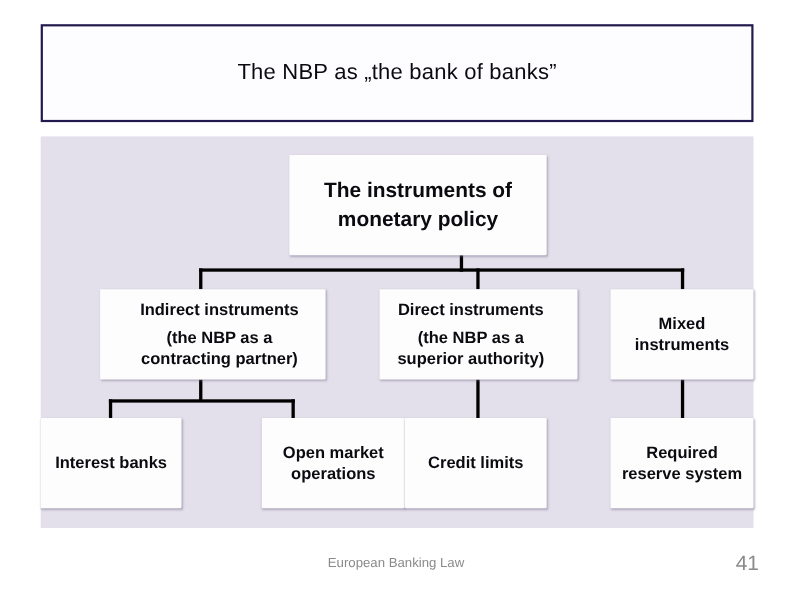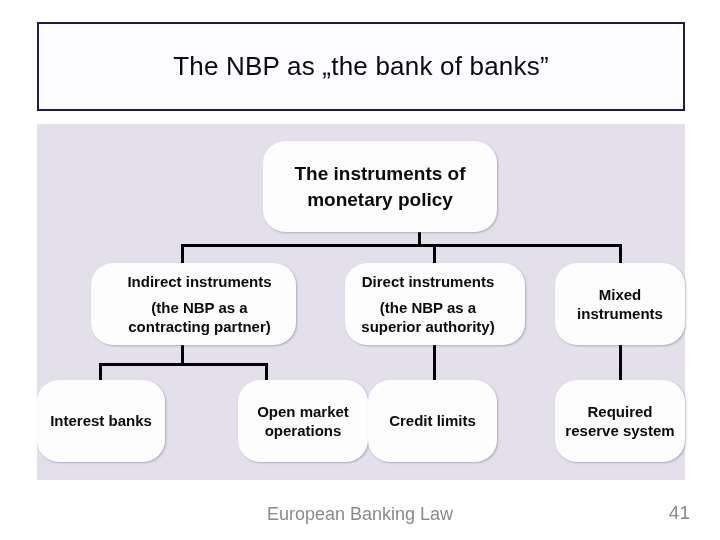--- a/index.html
+++ b/index.html
@@ -23,21 +23,21 @@
   
   .title-box {
     position: absolute;
     left: 37px; top: 22px;
     width: 648px; height: 89px;
     background: #fdfdff;
     border: 2px solid var(--title-border);
     display: flex; align-items: center; justify-content: center;
   }
   .title-text {
-    font-size: 26px;
+    font-size: 20px;
     font-weight: 400;
     color: var(--text-black);
     letter-spacing: 0.2px;
   }
 
   
   .canvas {
     position: absolute;
     left: 37px; top: 124px;
     width: 648px; height: 356px;
@@ -45,21 +45,21 @@
   }
 
   .line {
     position: absolute;
     background: var(--line-color);
   }
 
   .node {
     position: absolute;
     background: var(--node-bg);
-    border-radius: 22px;
+    border-radius: 1px;
     box-shadow: 1px 1px 2px rgba(110,105,135,0.45);
     color: var(--text-black);
     font-weight: 700;
     text-align: center;
     display: flex;
     flex-direction: column;
   }
   .node.root {
     left: 226px; top: 17px; width: 234px; height: 91px;
     justify-content: center;
@@ -88,21 +88,21 @@
   .node.interest   { left: 0px;   width: 128px; }
   .node.openmarket { left: 163px; width: 130px; margin-left: 38px; }
   .node.credit     { left: 331px; width: 129px; }
   .node.required   { left: 518px; width: 130px; }
 
   
   .footer {
     position: absolute;
     left: 0; top: 504px; width: 720px;
     text-align: center;
-    font-size: 18px;
+    font-size: 12px;
     color: var(--footer-gray);
   }
   .page-number {
     position: absolute;
     top: 502px; right: 30px;
     font-size: 19px;
     color: var(--footer-gray);
   }
 </style>
 </head>

